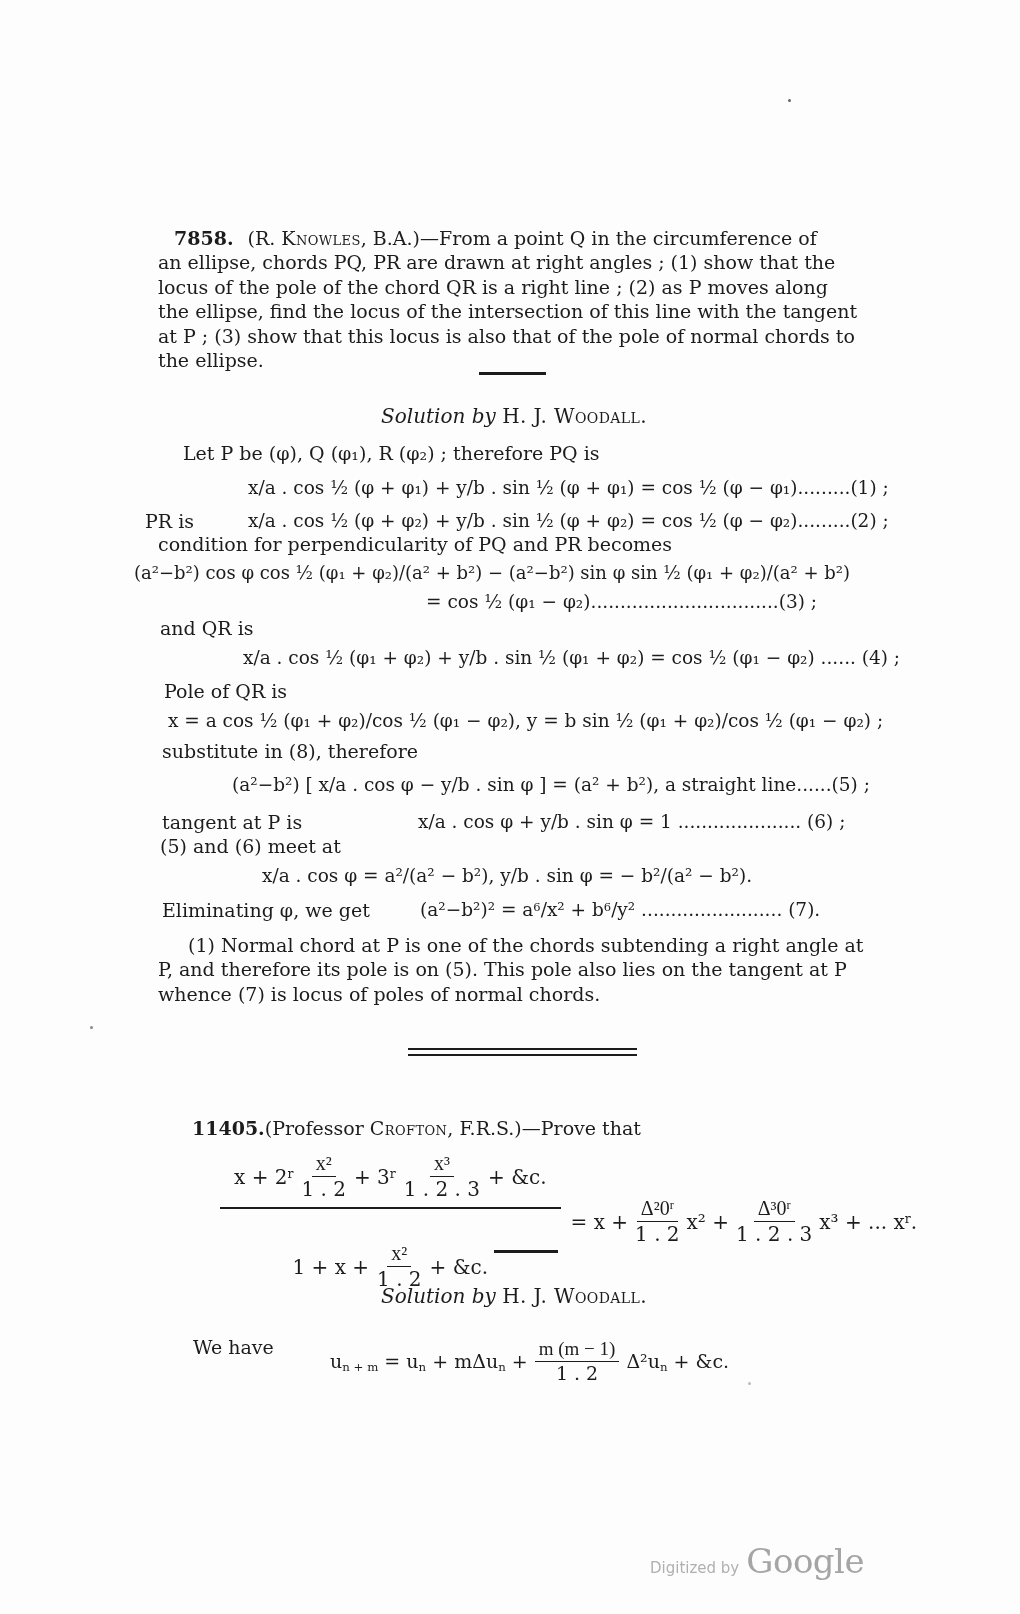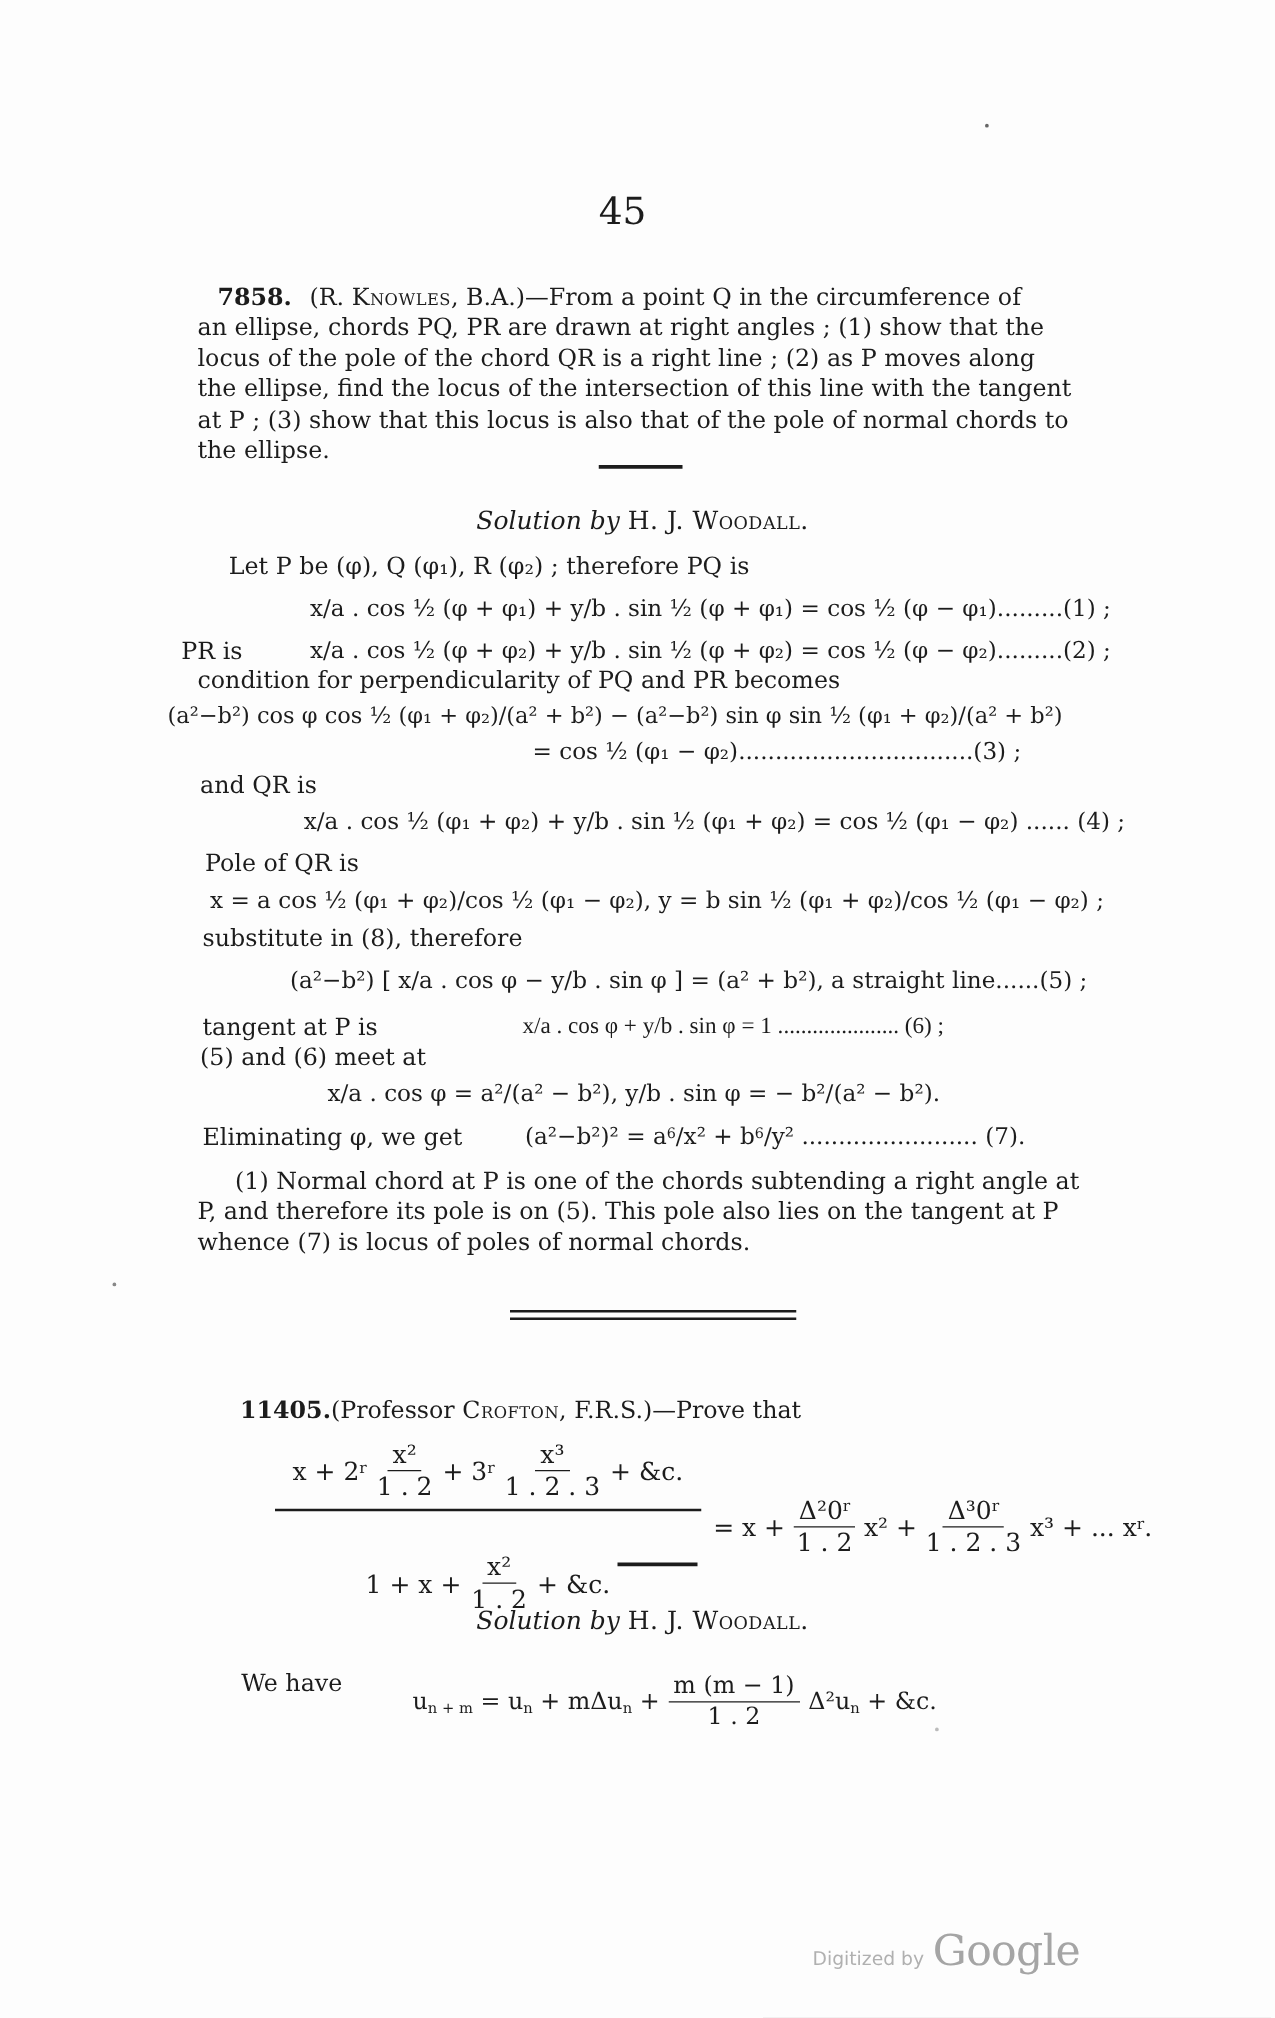--- a/index.html
+++ b/index.html
@@ -14,40 +14,39 @@
   .tline { white-space:nowrap; line-height:24.4px; }
   .ind { padding-left:30px; }
   .bnum { font-weight:bold; }
   .numgap { margin-right:14px; }
   .sc { font-variant:small-caps; letter-spacing:.4px; }
   .it { font-style:italic; }
   .center { text-align:center; }
   .sp { font-size:.62em; position:relative; top:-.45em; }
   .sb { font-size:.62em; position:relative; top:.28em; }
   .frac { display:inline-flex; flex-direction:column; align-items:center; text-align:center; line-height:1.15; }
-  .frac .fn { padding:0 4px 1px; border-bottom:1.6px solid #1c1c1c; }
+  .frac .fn { padding:0 4px 1px; border-bottom:1.6px solid #1c1c1c;font-family:Liberation Serif, serif; }
   .frac .fd { padding-top:1px; }
   .eqflex { display:inline-flex; align-items:center; gap:7px; white-space:nowrap; }
   .rule { position:absolute; background:#1c1c1c; }
   .dblrule { position:absolute; height:4px; border-top:2.4px solid #1c1c1c; border-bottom:2.4px solid #1c1c1c; }
   .disp { position:absolute; display:flex; align-items:center; gap:10px; font-size:20px; white-space:nowrap; }
   .bigfrac { display:inline-flex; flex-direction:column; align-items:center;gap:28px; }
   .bignum { display:inline-flex; align-items:center; gap:8px; padding:0 14px 6px; border-bottom:2px solid #1c1c1c; }
   .bigden { display:inline-flex; align-items:center; gap:8px; padding-top:5px; }
   .wm { position:absolute; display:flex; align-items:baseline; gap:7px; }
   .wm .pre { font-family:"DejaVu Sans","Liberation Sans",sans-serif; font-size:15px; color:#b0b0b0; }
   .wm .logo { font-size:34px; color:#a5a5a5; letter-spacing:-.5px; }
   .speck { position:absolute; border-radius:50%; }
 </style>
 </head>
 <body>
 
 <div class="page">
 
-  <div class="abs center" style="top:152px;left:158px;width:680px;font-size:30px;">45</div>
 
   <div class="speck" style="left:788px;top:99px;width:3px;height:3px;background:#666;"></div>
   <div class="speck" style="left:90px;top:1026px;width:3px;height:3px;background:#888;"></div>
   <div class="speck" style="left:748px;top:1382px;width:3px;height:3px;background:#bbb;"></div>
 
   <div class="tblock" style="top:226px;left:158px;width:712px;">
     <div class="tline"><span class="bnum numgap" style="margin-left:16px;">7858.</span><span>(R. </span><span class="sc">Knowles</span><span>, B.A.)—From a point Q in the circumference of</span></div>
     <div class="tline">an ellipse, chords PQ, PR are drawn at right angles ;  (1) show that the</div>
     <div class="tline">locus of the pole of the chord QR is a right line ;  (2) as P moves along</div>
     <div class="tline">the ellipse, find the locus of the intersection of this line with the tangent</div>
@@ -78,21 +77,21 @@
 
   <div class="abs" style="top:680px;left:164px;">Pole of QR is</div>
 
   <div class="abs" style="top:710px;left:168px;font-size:18.5px;">x = a cos ½ (φ₁ + φ₂)/cos ½ (φ₁ − φ₂),    y = b sin ½ (φ₁ + φ₂)/cos ½ (φ₁ − φ₂) ;</div>
 
   <div class="abs" style="top:740px;left:162px;">substitute in (8), therefore</div>
 
   <div class="abs" style="top:774px;left:232px;font-size:18.5px;">(a²−b²) [ x/a . cos φ − y/b . sin φ ] = (a² + b²), a straight line......(5) ;</div>
 
   <div class="abs" style="top:811px;left:162px;">tangent at P is</div>
-  <div class="abs" style="top:811px;left:418px;font-size:18.5px;font-family:Liberation Serif, serif;">x/a . cos φ + y/b . sin φ = 1 ..................... (6) ;</div>
+  <div class="abs" style="top:811px;left:418px;font-size:18.5px;">x/a . cos φ + y/b . sin φ = 1 ..................... (6) ;</div>
 
   <div class="abs" style="top:835px;left:160px;">(5) and (6) meet at</div>
 
   <div class="abs" style="top:865px;left:262px;font-size:18.5px;">x/a . cos φ = a²/(a² − b²),    y/b . sin φ = − b²/(a² − b²).</div>
 
   <div class="abs" style="top:899px;left:162px;">Eliminating φ, we get</div>
   <div class="abs" style="top:899px;left:420px;font-size:18.5px;"><span>(a²−b²)² = a</span><span class="sp">6</span><span>/x² + b</span><span class="sp">6</span><span>/y² ........................ (7).</span></div>
 
   <div class="tblock" style="top:933px;left:158px;width:712px;">
     <div class="tline ind">(1)  Normal chord at P is one of the chords subtending a right angle at</div>

